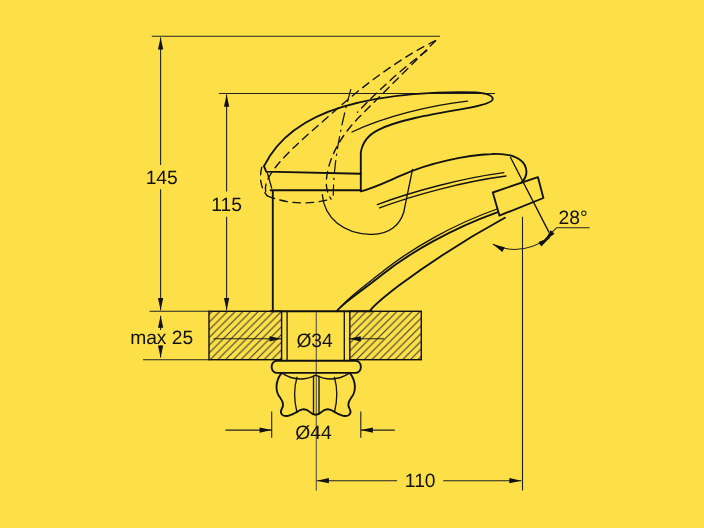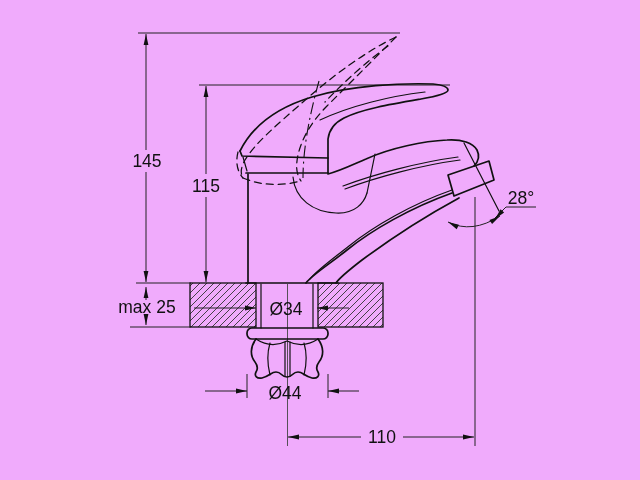--- a/index.html
+++ b/index.html
@@ -1,16 +1,16 @@
 <!DOCTYPE html>
 <html><head>
 <meta charset="utf-8">
 <style>
   html,body{margin:0;padding:0;background:#e8e8e8;}
-  .stage{width:640px;height:480px;background:#f0abfc;position:relative;overflow:hidden;
+  .stage{width:640px;height:480px;background:#fde047;position:relative;overflow:hidden;
          font-family:"Liberation Sans", sans-serif;}
   svg{display:block;}
   .dimtext{font-family:"Liberation Sans", sans-serif;font-size:17.5px;fill:#111;}
   .thin{stroke:#222;stroke-width:1;fill:none;}
   .axis{stroke:#444;stroke-width:0.9;fill:none;}
   .obj{stroke:#111;stroke-width:1.7;fill:none;stroke-linecap:round;stroke-linejoin:round;}
   .obj2{stroke:#111;stroke-width:1.2;fill:none;stroke-linecap:round;stroke-linejoin:round;}
   .dash{stroke:#111;stroke-width:1.25;fill:none;stroke-dasharray:7 5;stroke-linecap:round;}
   .dashdot{stroke:#111;stroke-width:1.1;fill:none;stroke-dasharray:12 4 2 4;}
   .arrow{fill:#111;stroke:none;}

